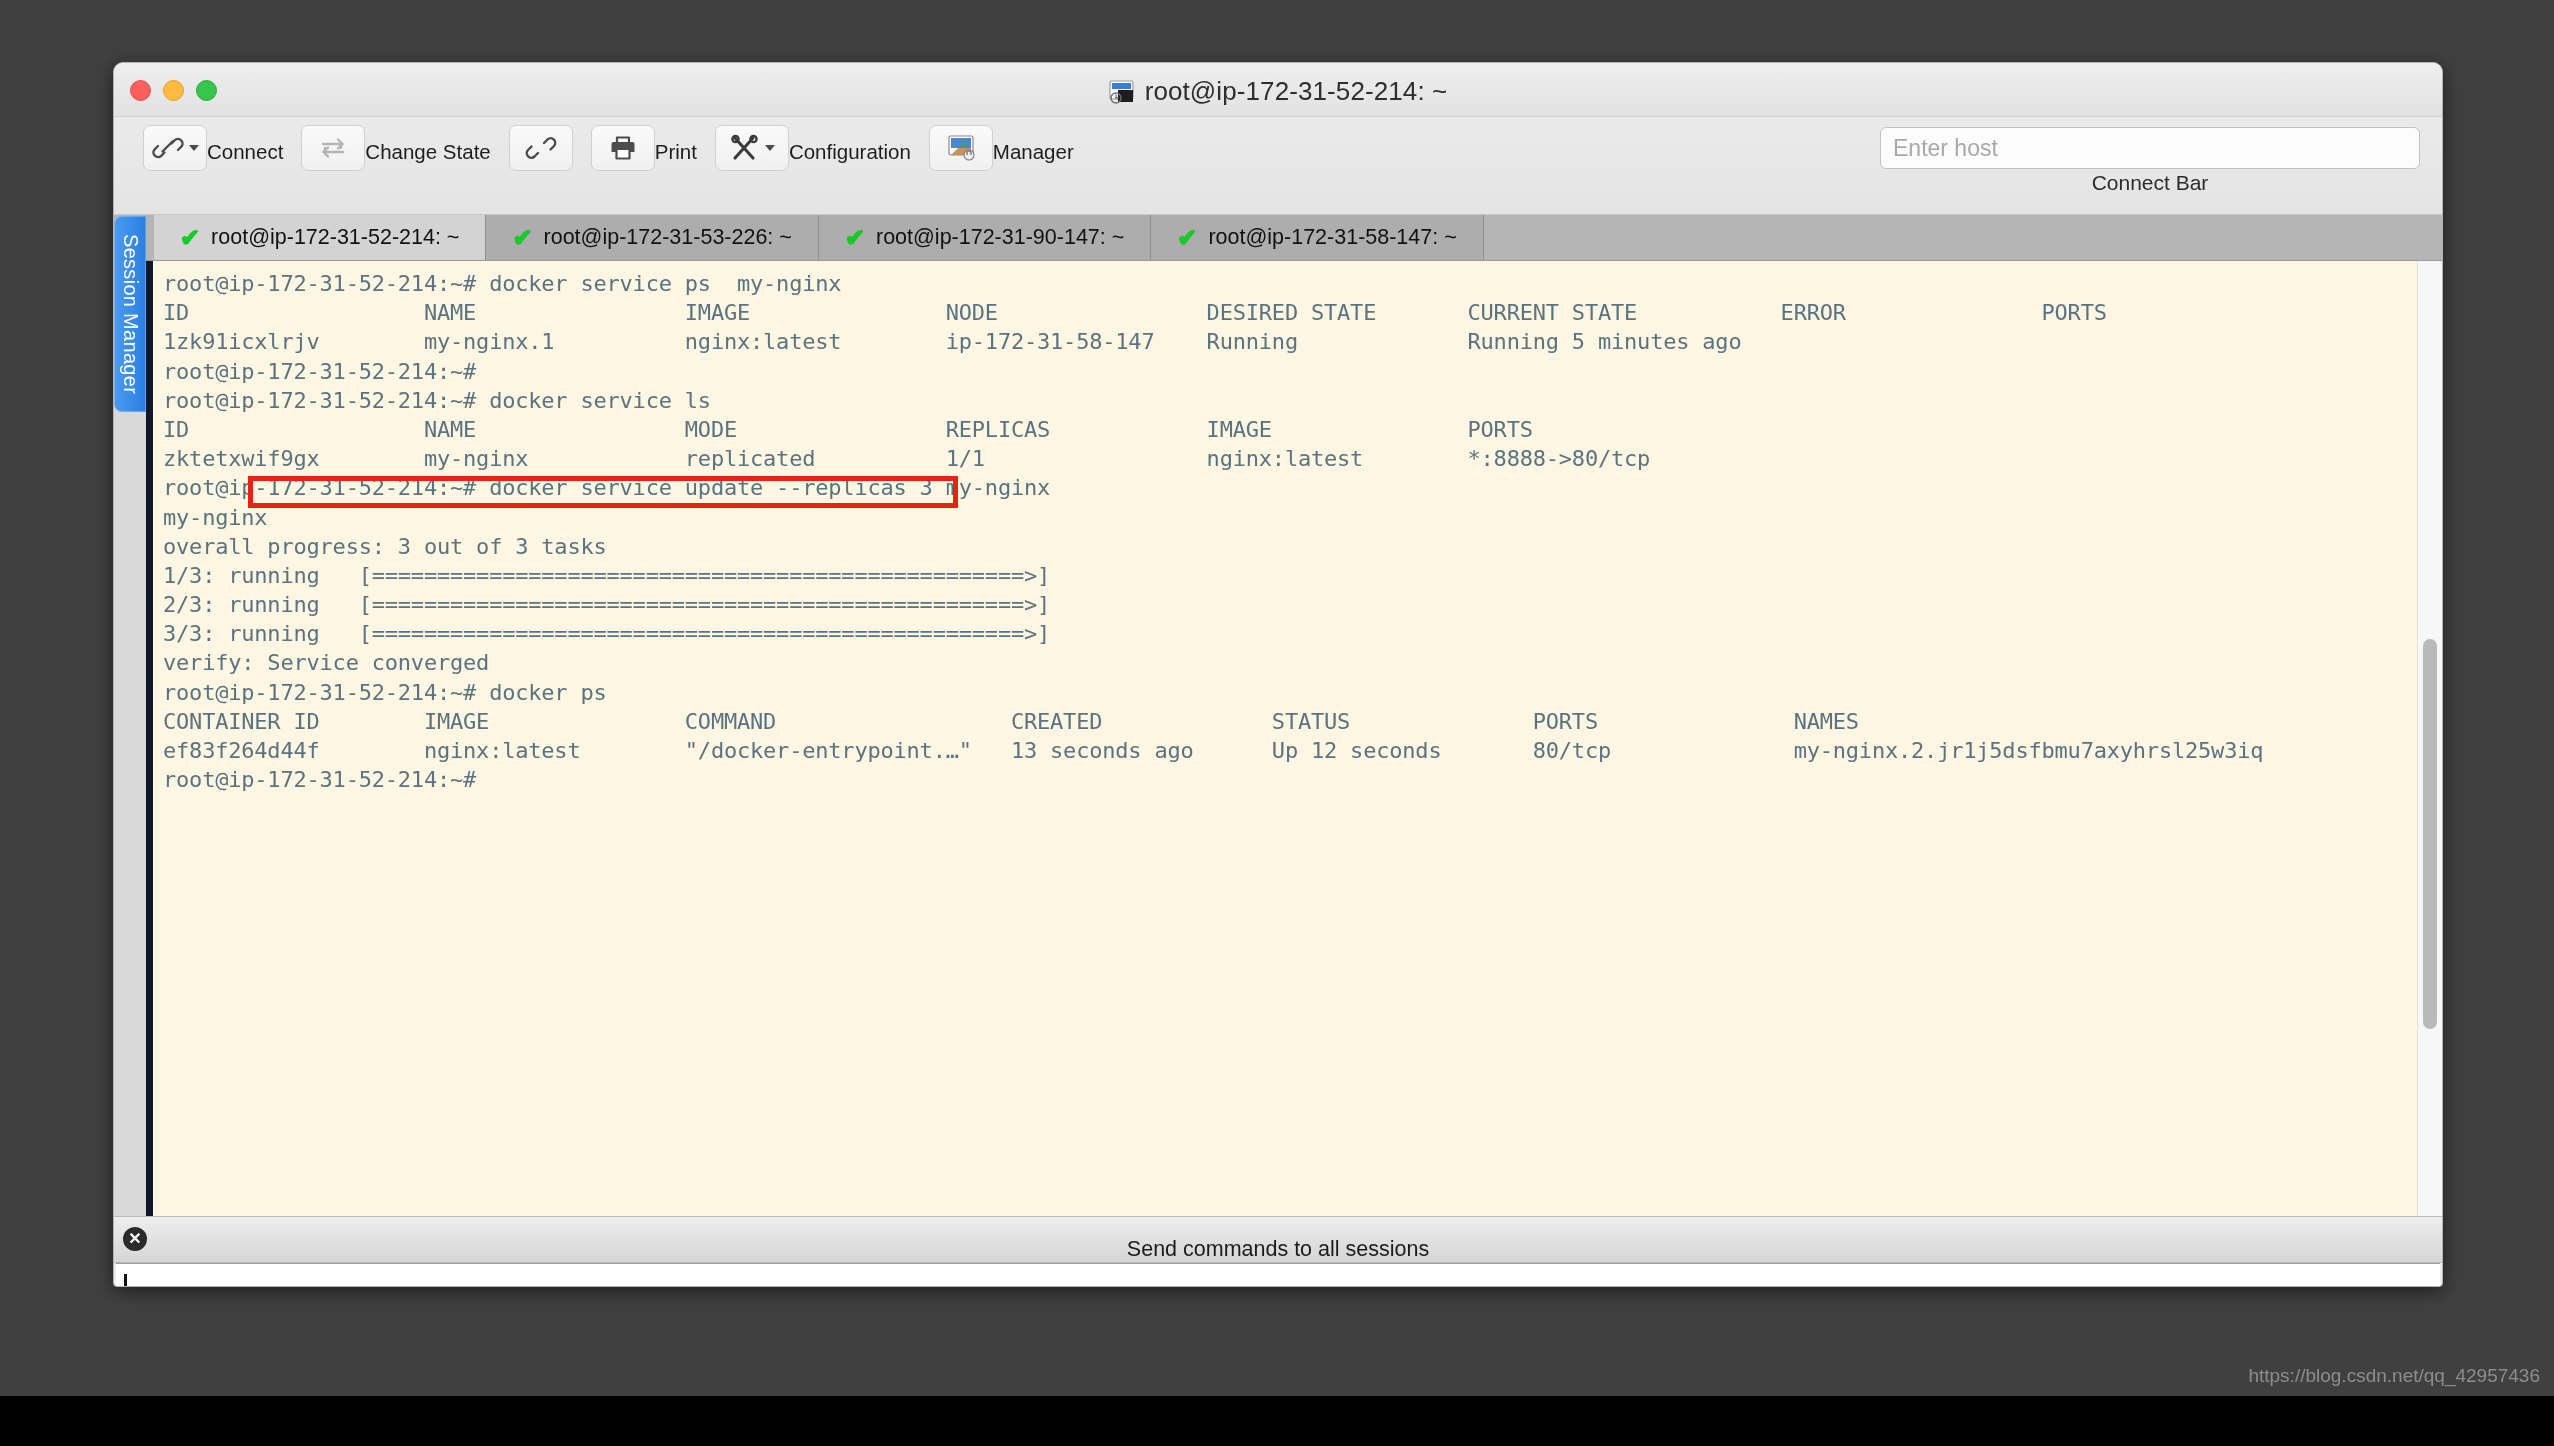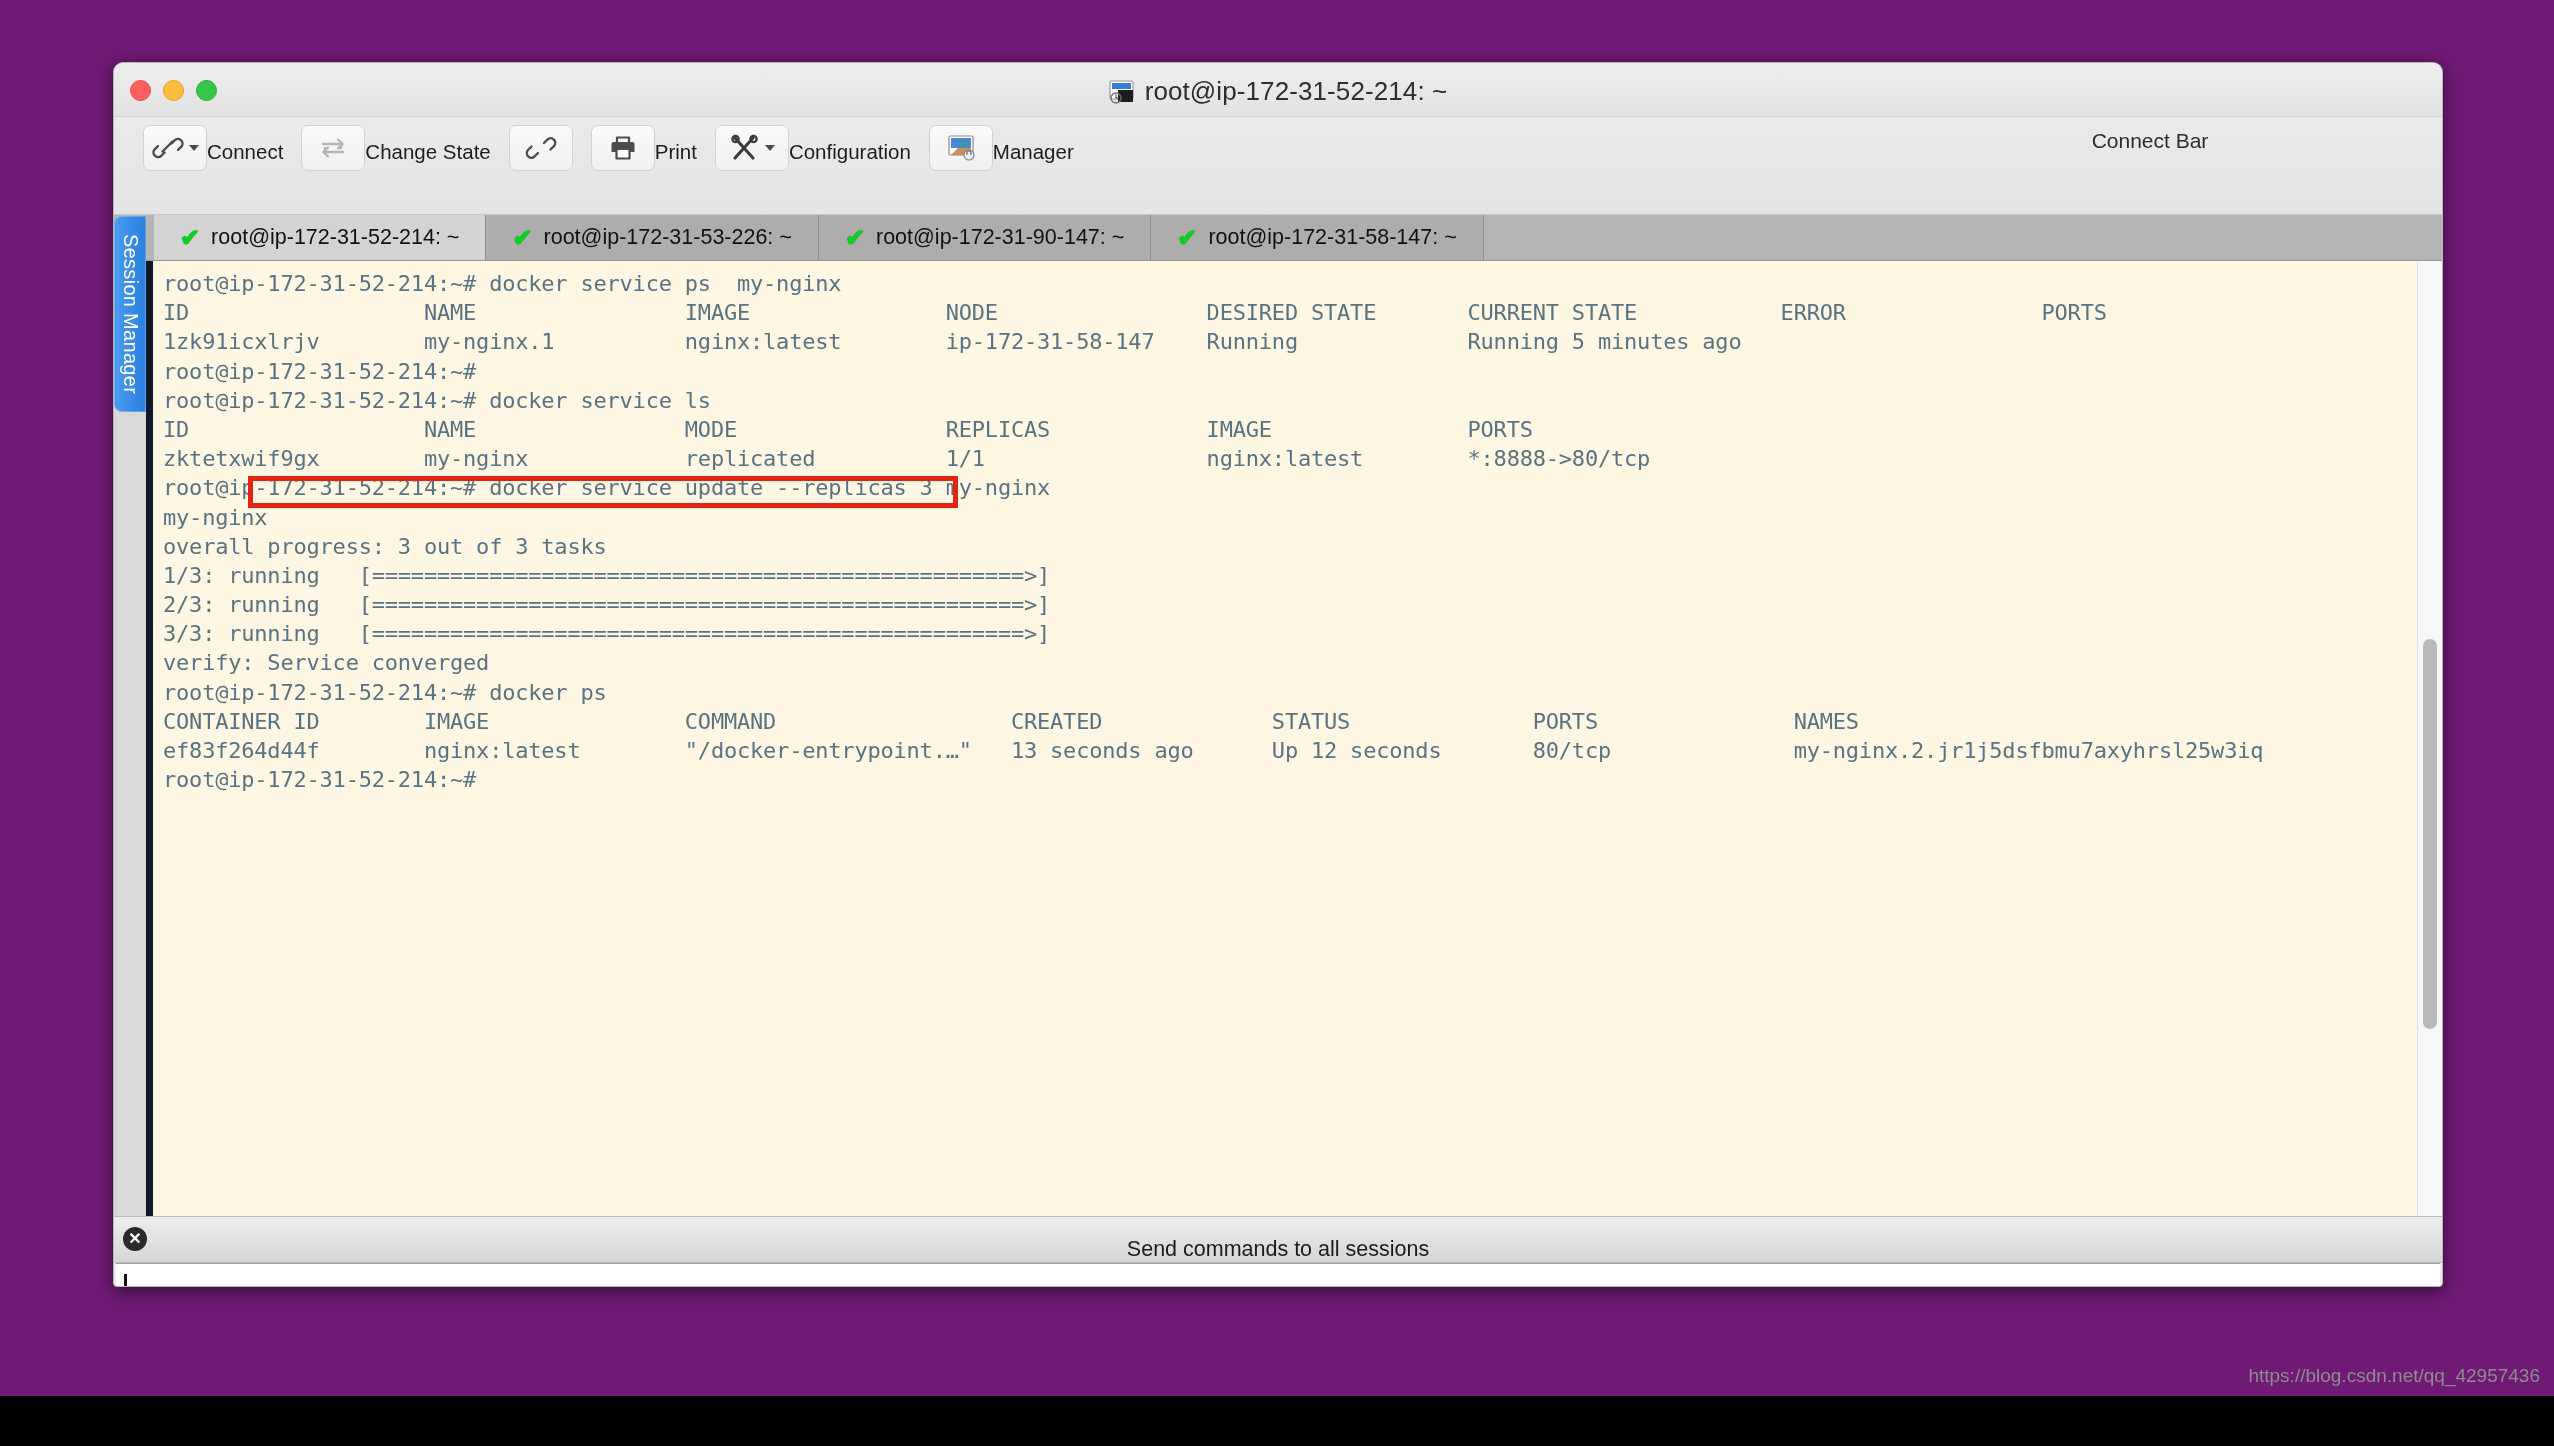--- a/index.html
+++ b/index.html
@@ -9,21 +9,21 @@
     width: 2554px;
     height: 1446px;
     overflow: hidden;
     font-family: "Liberation Sans", sans-serif;
   }
 
   #root {
     position: relative;
     width: 2554px;
     height: 1396px;
-    background: #701a75;
+    background: #404040;
   }
 
   
   #window {
     position: absolute;
     left: 113px;
     top: 62px;
     width: 2328px;
     height: 1223px;
     background: #ececec;
@@ -441,20 +441,21 @@
               <circle cx="23" cy="22" r="5" fill="#efefef" stroke="#7a7a7a" stroke-width="1.1"></circle>
               <path d="M21 22 v-2 a2 2 0 0 1 4 0 v2" fill="none" stroke="#5a5a5a" stroke-width="1.1"></path>
             </svg>
           </div>
           <div class="tool-label">Manager</div>
         </div>
 
       </div>
 
       <div class="connectbar">
+        <input class="host-input" type="text" placeholder="Enter host" style="">
         <div class="connectbar-label">Connect Bar</div>
       </div>
     </div>
 
     <div class="tabbar">
       <div class="tab active">
         <span class="check">✔</span>
         <span>root@ip-172-31-52-214: ~</span>
       </div>
       <div class="tab">

